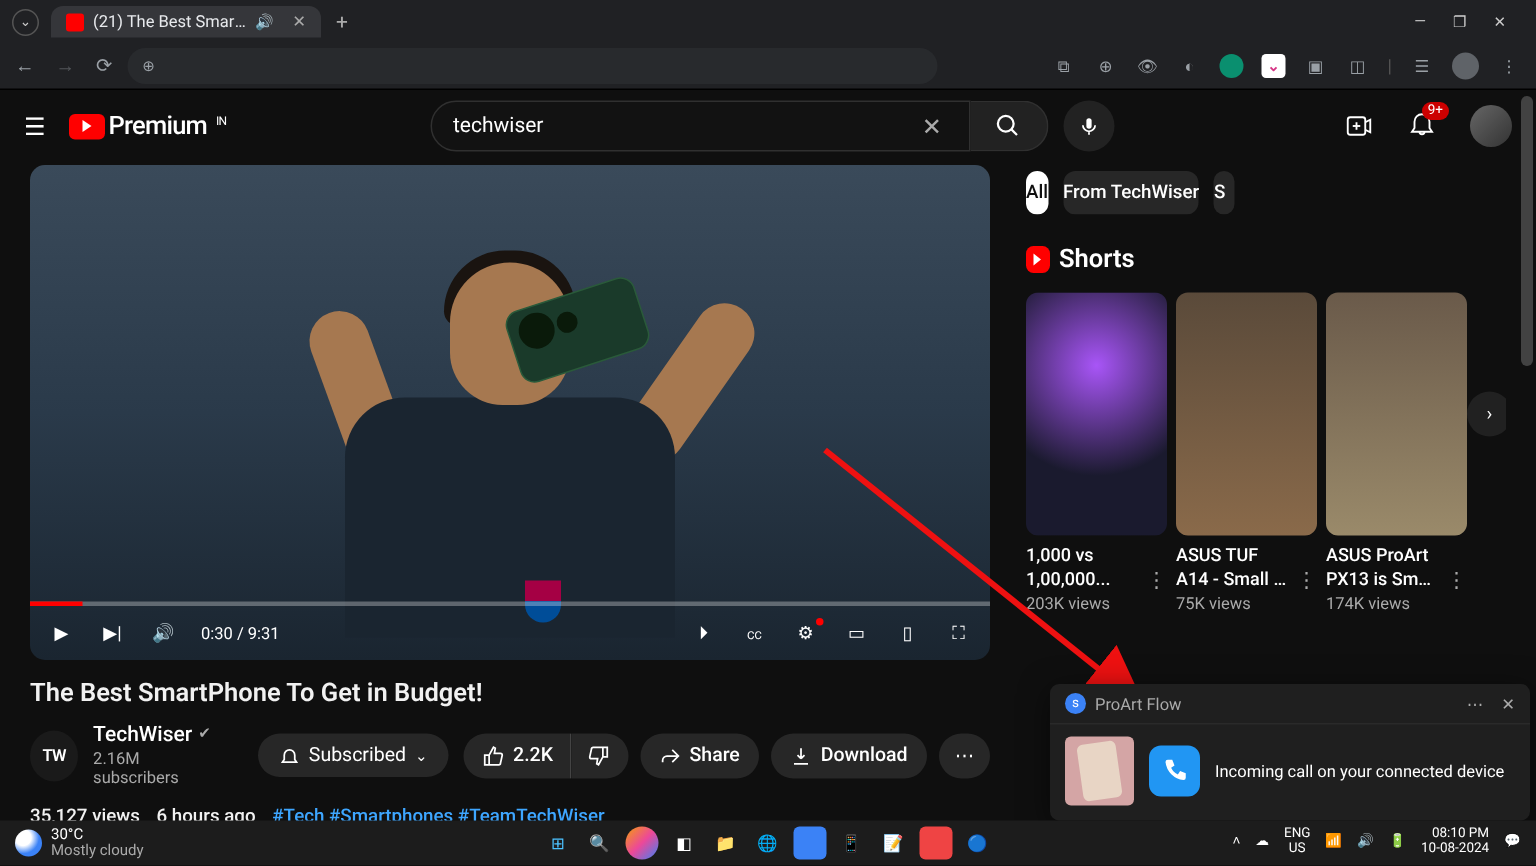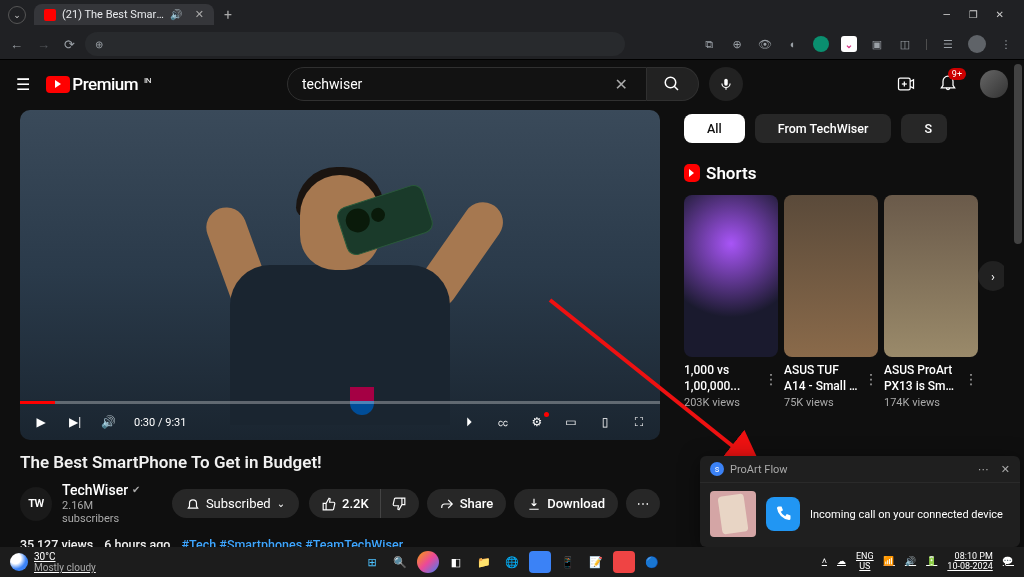--- a/index.html
+++ b/index.html
@@ -83,55 +83,55 @@
 .pill { background: #272727; border-radius: 18px; padding: 7px 13px; display: flex; align-items: center; gap: 6px; font-size: 13px; font-weight:500;}
 .pill.split-l { border-radius: 18px 0 0 18px; padding-right: 11px; border-right: 1px solid #444;}
 .pill.split-r { border-radius: 0 18px 18px 0; padding-left: 11px;}
 .pill.icon-only { width: 34px; padding: 7px 0; justify-content:center;}
 
 .desc-row { margin-top: 12px; font-size: 12.5px; color:#f1f1f1; display:flex; gap:4px; font-weight:500;}
 .desc-row .tags { color: #3ea6ff;}
 
 
 .chip-row { display:flex; gap:10px; align-items:center; overflow:hidden;}
-.chip { background:#272727; border-radius:8px; padding:7px 23px; font-size:12.5px; white-space:nowrap; font-weight:500;}
+.chip { background:#272727; border-radius:8px; padding:7px 0; font-size:12.5px; white-space:nowrap; font-weight:500;}
 .chip.active { background:#fff; color:#0f0f0f;}
 
 .shorts-header { display:flex; align-items:center; gap:6px; margin-top: 20px; font-size:17px; font-weight:600;}
 .shorts-logo { width:16px; height:18px; background:#ff0000; border-radius: 5px; position:relative;}
 .shorts-logo::after{content:''; position:absolute; left:5px; top:5px; border-left:5px solid #fff; border-top:4px solid transparent; border-bottom:4px solid transparent;}
 
 .shorts-row { display:flex; gap:6px; margin-top:12px; position:relative;}
 .short-card { width: 94px; flex-shrink:0;}
 .short-thumb { width:94px; height:162px; border-radius:8px; background:#333;}
 .s1 { background: radial-gradient(circle at 50% 30%, #a855f7 0%, #1a1a2e 60%), #1a1a2e;}
 .s2 { background: linear-gradient(180deg, #5a4a3a 0%, #8a6a4a 100%);}
 .s3 { background: linear-gradient(180deg, #6a5a4a 0%, #9a8a6a 100%);}
-.short-meta { display:flex; align-items:center; gap:4px; margin-top:6px;}
+.short-meta { display:flex; align-items:flex-end; gap:4px; margin-top:6px;}
 .short-title { font-size:12px; font-weight:500; line-height:1.3; flex:1; overflow:hidden; display:-webkit-box; -webkit-line-clamp:2; -webkit-box-orient:vertical;}
 .short-menu { color:#aaa; font-size:14px; line-height:1;}
 .short-views { font-size:11px; color:#aaa; margin-top:2px;}
 .shorts-nav { position:absolute; right:-4px; top:66px; width:30px; height:30px; background:#212121; border-radius:50%; display:flex; align-items:center; justify-content:center; font-size:13px;}
 
 
 .arrow { position:absolute; pointer-events:none;}
 
 .notification { position:absolute; bottom: 30px; right:4px; width: 320px; background:#1f1f1f; border-radius:6px; overflow:hidden; box-shadow: 0 4px 20px rgba(0,0,0,0.5);}
 .notif-header { display:flex; align-items:center; padding: 6px 10px; font-size:11px; color:#aaa; gap:6px; border-bottom:1px solid #2a2a2a;}
 .notif-header .app-icon { width:14px; height:14px; background:#3b82f6; border-radius:50%; display:flex; align-items:center; justify-content:center; font-size:9px; color:#fff;}
 .notif-header-controls { margin-left:auto; display:flex; gap:12px; font-size:11px;}
 .notif-body { display:flex; padding: 8px 10px 10px; gap:10px; align-items:center;}
 .notif-img { width:46px; height:46px; background:#d4a5a5; border-radius:4px; position:relative; flex-shrink:0;}
 .notif-img::after { content:''; position:absolute; width:26px; height:38px; background:#e8d5c5; border-radius:4px; top:4px; left:10px; transform:rotate(-8deg);}
 .call-icon { width:34px; height:34px; background:#2196f3; border-radius:8px; display:flex; align-items:center; justify-content:center; font-size:18px; color:#fff; flex-shrink:0;}
 .notif-text { font-size:11px; color:#fff; flex:1;}
 .under-text { position:absolute; bottom:32px; right:20px; font-size:11px; color:#aaa; z-index:-1;}
 
 
-.taskbar { position:absolute; bottom:0; left:0; right:0; height:30px; background:#1c1c1c; display:flex; align-items:center; padding:0 10px; font-size:10px; color:#fff;text-decoration:underline;}
+.taskbar { position:absolute; bottom:0; left:0; right:0; height:30px; background:#1c1c1c; display:flex; align-items:center; padding:0 10px; font-size:10px; color:#fff;}
 .weather { display:flex; align-items:center; gap:6px; line-height:1.1;}
 .weather-icon { width:18px; height:18px; background: radial-gradient(circle at 30% 30%, #fff 30%, #3b82f6 60%); border-radius:50%;}
 .task-icons { position:absolute; left:50%; transform:translateX(-50%); display:flex; gap:6px; align-items:center;}
 .tb-icon { width:22px; height:22px; border-radius:3px; display:flex; align-items:center; justify-content:center; font-size:11px;}
 .tray { margin-left:auto; display:flex; align-items:center; gap:10px; font-size:9px; line-height:1.1;}
 
 .scrollbar { position:absolute; right:0; top:60px; bottom:30px; width:12px;}
 .scroll-thumb { position:absolute; top:4px; right:2px; width:8px; height:180px; background:#424242; border-radius:4px;}
 </style>
 </head>

